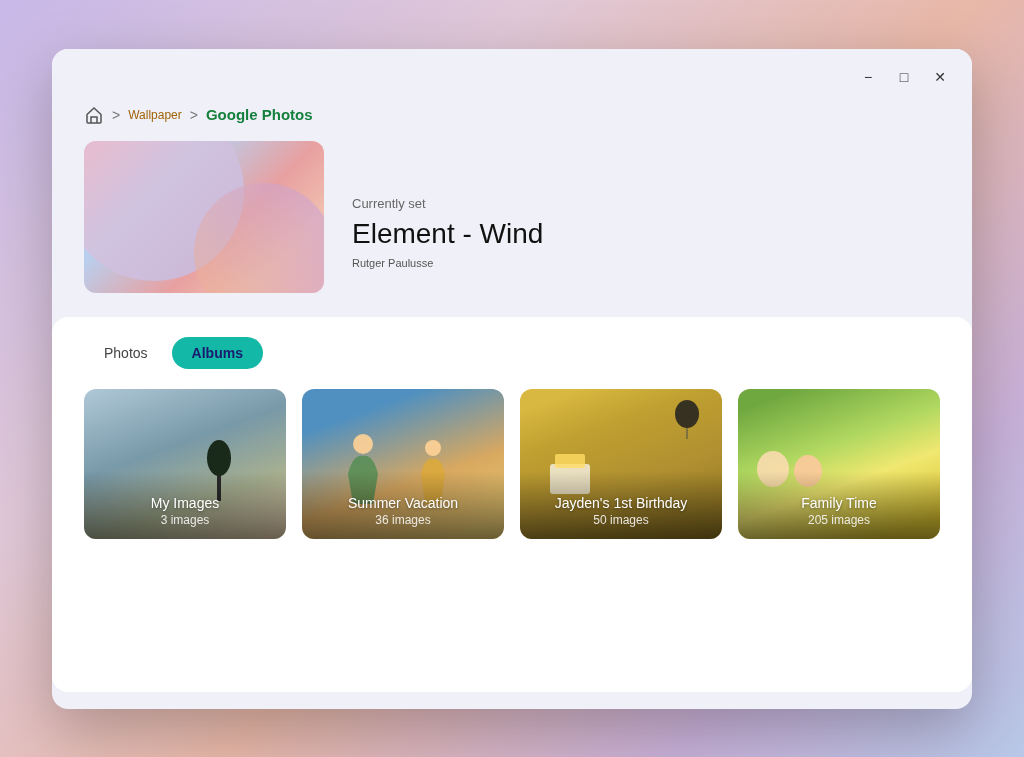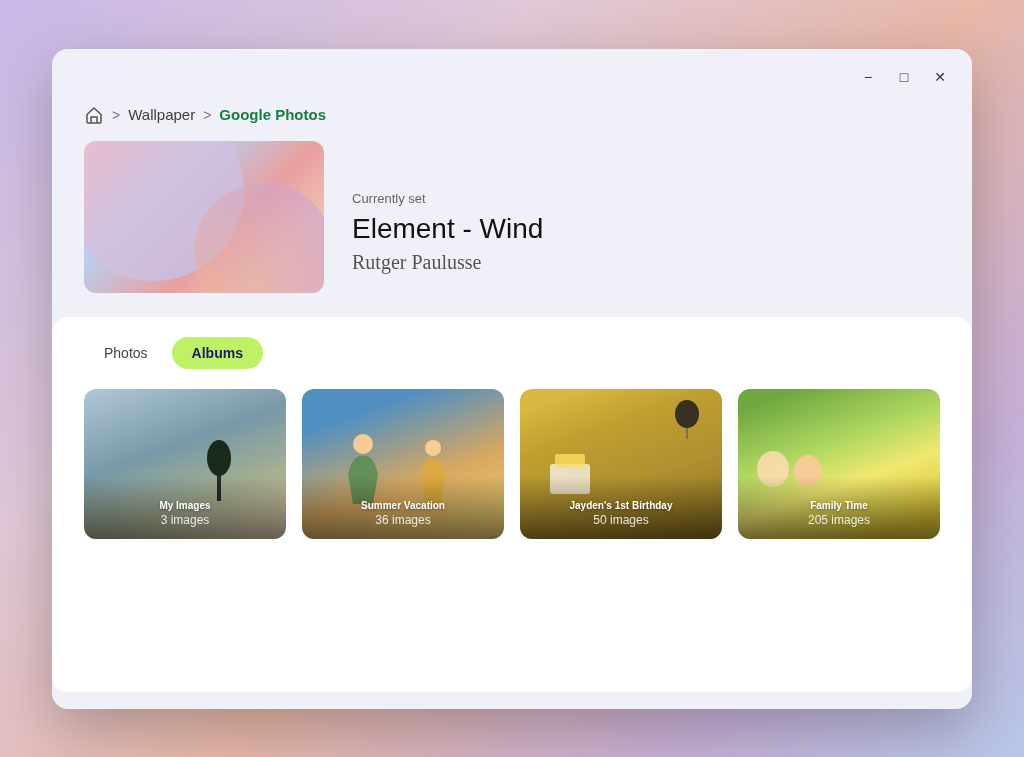--- a/index.html
+++ b/index.html
@@ -67,22 +67,22 @@
       cursor: pointer;
       color: #555;
     }
 
     .breadcrumb-sep {
       color: #777;
       font-size: 14px;
     }
 
     .breadcrumb-item {
-      font-size: 15px;
-      color: #404040;
+      font-size: 12px;
+      color: #a16207;
       cursor: pointer;
     }
 
     .breadcrumb-item.active {
       font-size: 15px;
       font-weight: 700;
       color: #15803d;
       cursor: default;
     }
 
@@ -140,23 +140,22 @@
     }
 
     .wallpaper-title {
       font-size: 28px;
       font-weight: 400;
       color: #111;
       line-height: 1.2;
     }
 
     .wallpaper-author {
-      font-size: 20px;
+      font-size: 11px;
       color: #555;
-      font-family: Liberation Serif, serif;
     }
 
     
     .main-content {
       flex: 1;
       background: white;
       border-radius: 16px 16px 16px 16px;
       margin: 0 0 17px 0;
       padding: 20px 32px 32px 32px;
       overflow: hidden;
@@ -180,21 +179,21 @@
       font-size: 14px;
       font-weight: 500;
     }
 
     .tab.inactive {
       background: transparent;
       color: #444;
     }
 
     .tab.active {
-      background: #bef264;
+      background: #14b8a6;
       color: #1a1a6e;
       font-weight: 700;
     }
 
     
     .albums-grid {
       display: grid;
       grid-template-columns: repeat(4, 1fr);
       gap: 16px;
       flex: 1;
@@ -223,22 +222,22 @@
       right: 0;
       background: linear-gradient(transparent, rgba(0,0,0,0.55));
       padding: 24px 12px 12px 12px;
       display: flex;
       flex-direction: column;
       align-items: center;
       justify-content: flex-end;
     }
 
     .album-name {
-      font-size: 10px;
-      font-weight: 700;
+      font-size: 14px;
+      font-weight: 400;
       color: white;
       text-align: center;
       text-shadow: 0 1px 3px rgba(0,0,0,0.4);
     }
 
     .album-count {
       font-size: 12px;
       color: rgba(255,255,255,0.85);
       text-align: center;
       margin-top: 2px;

